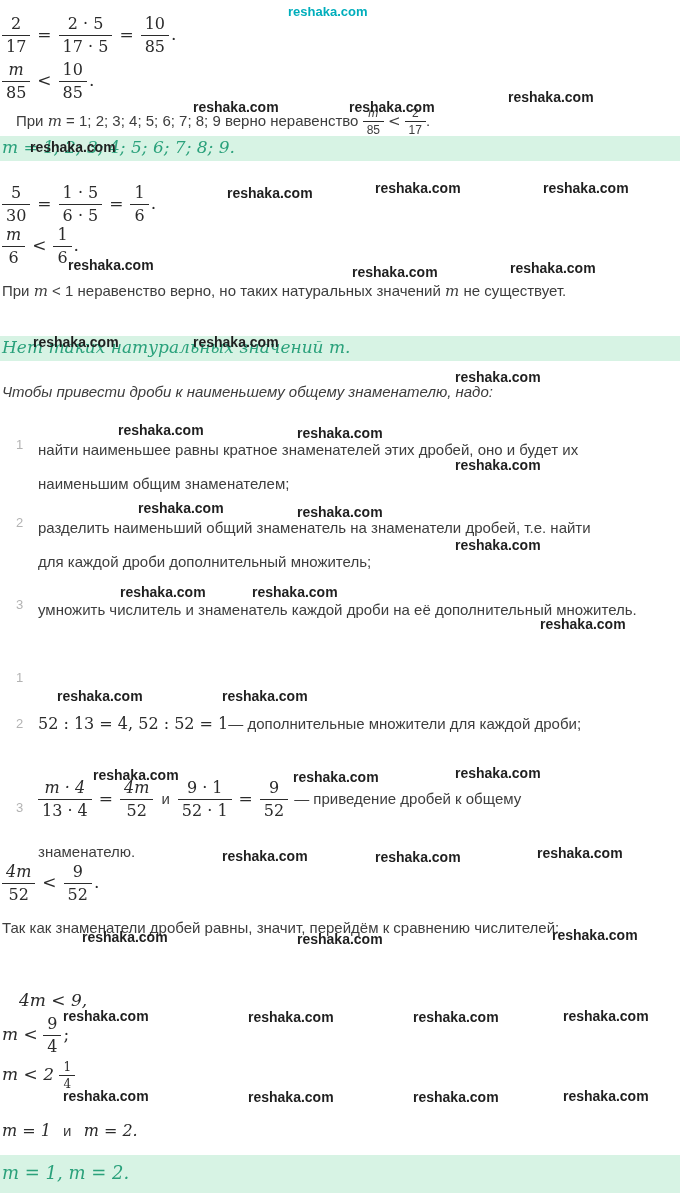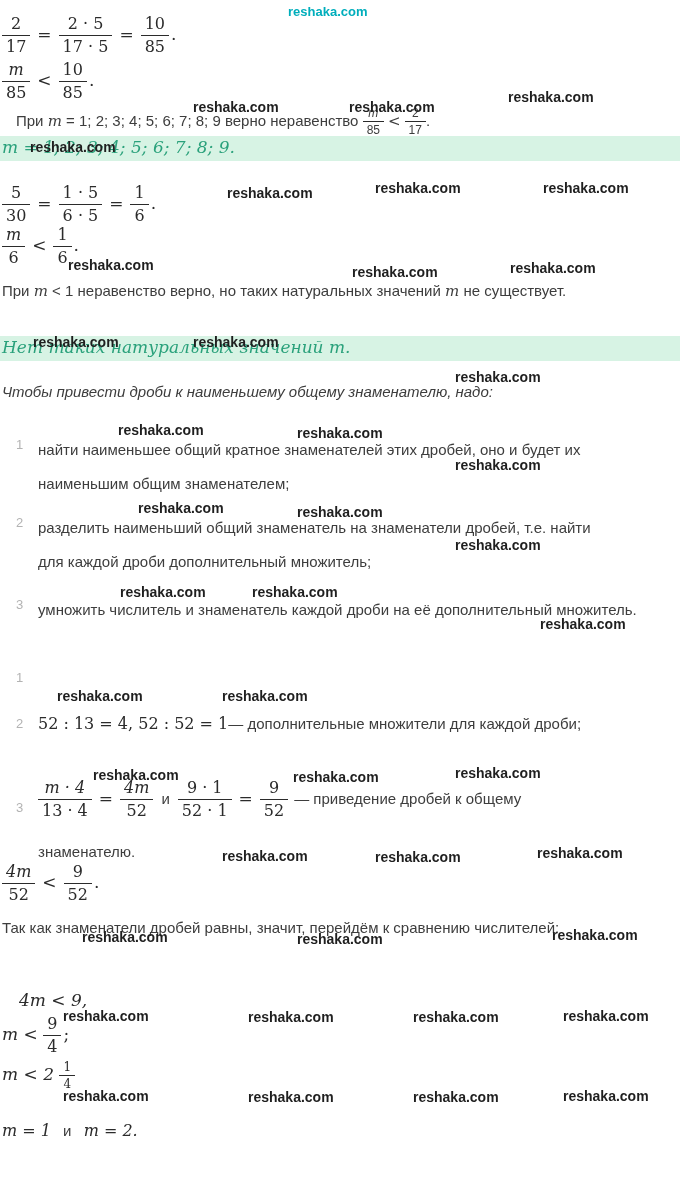--- a/index.html
+++ b/index.html
@@ -121,21 +121,21 @@
     <span>При </span><span class="var15">m</span><span> &lt; 1 неравенство верно, но таких натуральных значений </span><span class="var15">m</span><span> не существует.</span>
   </div>
 
   <div class="answer-bar" style="top:336px;">
     <span class="answer-text">Нет таких натуральных значений m.</span>
   </div>
 
   <div class="para" style="left:2px; top:383px;font-style:italic;"><span>Чтобы привести дроби к наименьшему общему знаменателю, надо:</span></div>
 
   <span class="marker" style="left:16px; top:437px;">1</span>
-  <div class="para" style="left:38px; top:433px; width:612px; line-height:34px;"><span>найти наименьшее общий кратное знаменателей этих дробей, оно и будет их наименьшим общим знаменателем;</span></div>
+  <div class="para" style="left:38px; top:433px; width:612px; line-height:34px;"><span>найти наименьшее равны кратное знаменателей этих дробей, оно и будет их наименьшим общим знаменателем;</span></div>
 
   <span class="marker" style="left:16px; top:515px;">2</span>
   <div class="para" style="left:38px; top:511px; width:575px; line-height:34px;"><span>разделить наименьший общий знаменатель на знаменатели дробей, т.е. найти для каждой дроби дополнительный множитель;</span></div>
 
   <span class="marker" style="left:16px; top:597px;">3</span>
   <div class="para" style="left:38px; top:593px; width:600px; line-height:34px;"><span>умножить числитель и знаменатель каждой дроби на её дополнительный множитель.</span></div>
 
   <span class="marker" style="left:16px; top:670px;">1</span>
 
   <span class="marker" style="left:16px; top:716px;">2</span>
@@ -164,14 +164,17 @@
 
   <div class="eq" style="left:2px; top:1060px;">
     <span class="var">m &lt; 2</span>
     <span class="frac frac-sm"><span class="num">1</span><span class="den">4</span></span>
   </div>
 
   <div class="eq" style="left:2px; top:1121px; font-size:16px;">
     <span class="var">m = 1</span><span class="conj"> и </span><span class="var">m = 2.</span>
   </div>
 
+  <div class="answer-bar answer-bar-lg" style="top:1155px;">
+    <span class="answer-text answer-text-lg">m = 1, m = 2.</span>
+  </div>
 
 </div>
 
 </body></html>

